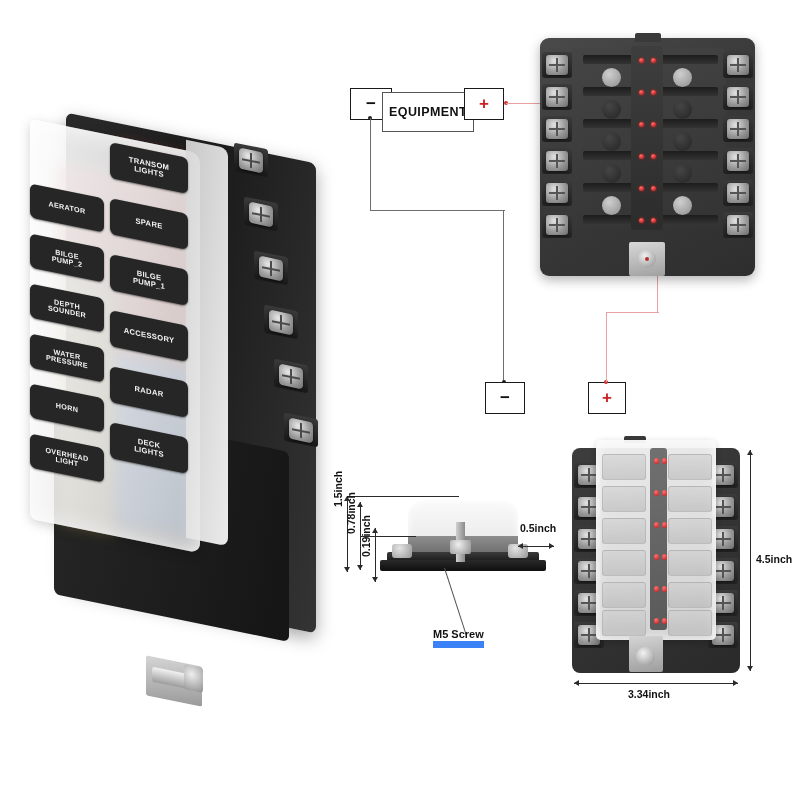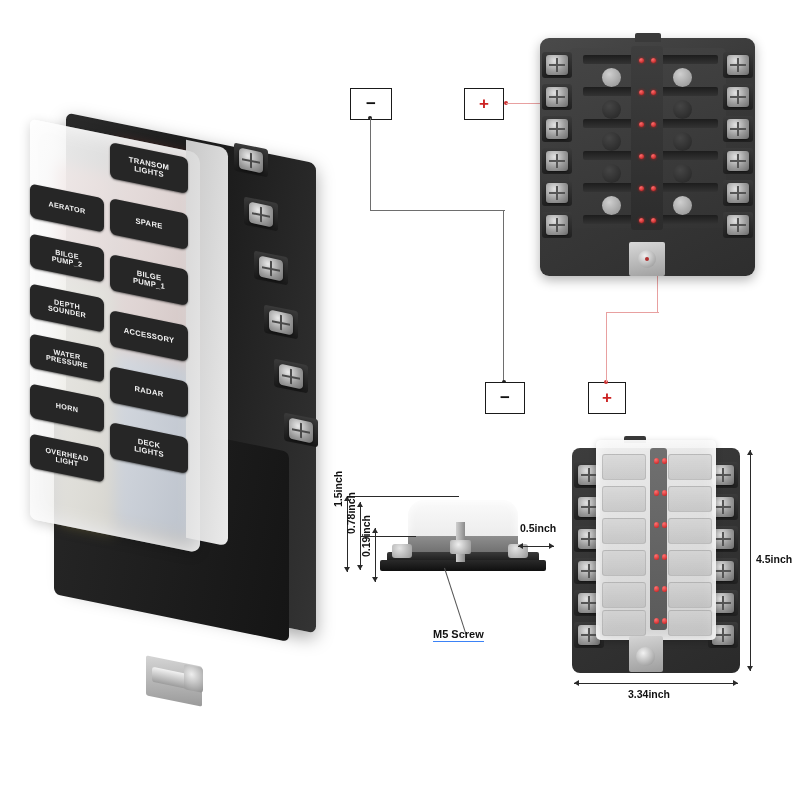--- a/index.html
+++ b/index.html
@@ -157,21 +157,21 @@
   .dim-h{position:absolute;height:1px;background:#2a2a2a;}
   .dimtxt{position:absolute;font-size:10.5px;font-weight:bold;color:#111;white-space:nowrap;}
   .dimtxt.vert{transform:rotate(-90deg);transform-origin:left bottom;}
   .arr{position:absolute;width:0;height:0;}
   .arr-l{border-top:3px solid transparent;border-bottom:3px solid transparent;border-right:5px solid #2a2a2a;}
   .arr-r{border-top:3px solid transparent;border-bottom:3px solid transparent;border-left:5px solid #2a2a2a;}
   .arr-u{border-left:3px solid transparent;border-right:3px solid transparent;border-bottom:5px solid #2a2a2a;}
   .arr-d{border-left:3px solid transparent;border-right:3px solid transparent;border-top:5px solid #2a2a2a;}
   .leader{position:absolute;background:#555;}
   .m5txt{position:absolute;font-size:11px;font-weight:bold;color:#111;
-    border-bottom:1px solid #3b82f6;padding-bottom:1px;}
+    border-bottom:7px solid #3b82f6;padding-bottom:1px;}
 </style>
 </head>
 <body>
 
 <div class="stage">
 
   <div id="main-product">
 
     <div class="mp-base"></div>
     <div class="mp-base2"></div>
@@ -238,20 +238,23 @@
 
     <div class="stud-plate"></div>
     <div class="stud-bolt"></div>
     <div class="stud-nut"></div>
   </div>
 
   <div id="wiring">
 
     <div class="termbox" style="left:10px;top:18px;width:40px;height:30px;">
       <span class="poleneg">−</span>
+    </div>
+    <div class="labelbox" style="left:42px;top:22px;width:90px;height:38px;">
+      <span>EQUIPMENT</span>
     </div>
     <div class="termbox" style="left:124px;top:18px;width:38px;height:30px;">
       <span class="polepos">+</span>
     </div>
 
     <div class="reddot" style="left:164px;top:31px;"></div>
     <div class="redln" style="left:166px;top:32.5px;width:62px;height:1.4px;"></div>
 
     <div class="dot" style="left:28px;top:46px;"></div>
     <div class="ln" style="left:29.5px;top:48px;width:1.2px;height:93px;"></div>

